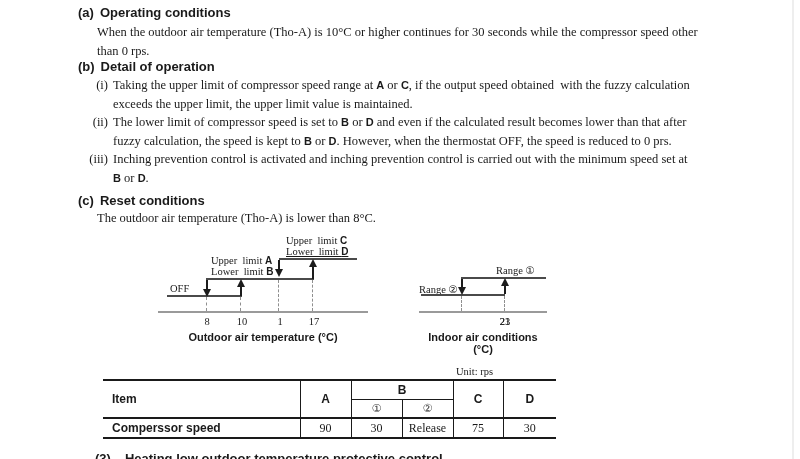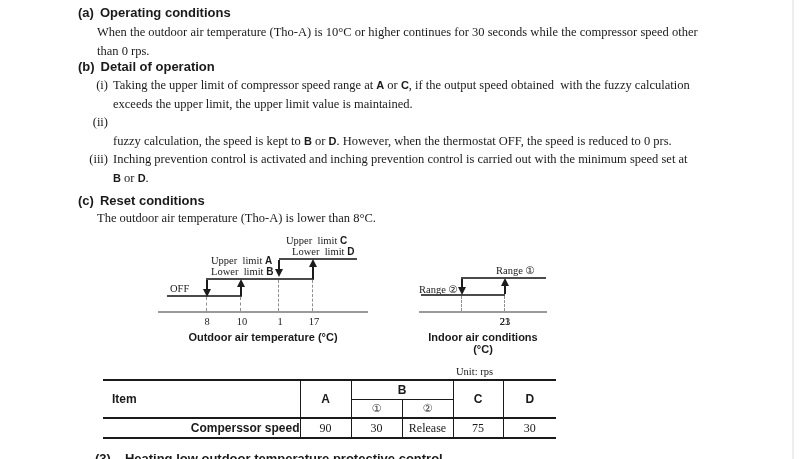--- a/index.html
+++ b/index.html
@@ -35,21 +35,21 @@
   table.spec{position:absolute;border-collapse:collapse;table-layout:fixed;
              border-top:2px solid #1a1a1a;border-bottom:2px solid #1a1a1a;}
   table.spec th,table.spec td{padding:0;margin:0;border-left:1.5px solid #1a1a1a;}
   table.spec .first{border-left:none;}
   table.spec th{font-family:"Liberation Sans",sans-serif;font-weight:bold;font-size:12px;
                 text-align:center;vertical-align:middle;}
   table.spec th.item-h{text-align:left;padding-left:9px;}
   table.spec td{font-family:"Liberation Serif",serif;font-size:12px;text-align:center;
                 vertical-align:middle;}
   table.spec td.item-c{font-family:"Liberation Sans",sans-serif;font-weight:bold;
-                       text-align:right;padding-left:9px;}
+                       text-align:left;padding-left:9px;}
   table.spec tr.data td{border-top:2px solid #1a1a1a;}
   table.spec th.sub{border-top:1.5px solid #1a1a1a;
                     font-family:"DejaVu Sans",sans-serif;font-weight:normal;
                     font-size:11px;color:#3a3a3a;}
   .footer-head{position:absolute;font-family:"Liberation Sans",sans-serif;font-weight:bold;
                font-size:13px;display:flex;gap:14px;}
   .page-edge{position:absolute;top:0;height:459px;background:#eeeeee;}
 </style>
 </head>
 <body>
@@ -66,35 +66,36 @@
   <div class="abs sec-head" style="left:78px;top:59px;gap:6px;">
     <span class="sec-label">(b)</span>
     <span class="sec-title">Detail of operation</span>
   </div>
 
   <div class="abs roman" style="left:72px;top:78px;width:36px;">(i)</div>
   <div class="abs body-line" style="left:113px;top:78px;"><span>Taking the upper limit of compressor speed range at </span><span class="key">A</span><span> or </span><span class="key">C</span><span>, if the output speed obtained  with the fuzzy calculation</span></div>
   <div class="abs body-line" style="left:113px;top:97px;">exceeds the upper limit, the upper limit value is maintained.</div>
 
   <div class="abs roman" style="left:72px;top:115px;width:36px;">(ii)</div>
+  <div class="abs body-line" style="left:113px;top:115px;"><span>The lower limit of compressor speed is set to </span><span class="key">B</span><span> or </span><span class="key">D</span><span> and even if the calculated result becomes lower than that after</span></div>
   <div class="abs body-line" style="left:113px;top:134px;"><span>fuzzy calculation, the speed is kept to </span><span class="key">B</span><span> or </span><span class="key">D</span><span>. However, when the thermostat OFF, the speed is reduced to 0 prs.</span></div>
 
   <div class="abs roman" style="left:72px;top:152px;width:36px;">(iii)</div>
   <div class="abs body-line" style="left:113px;top:152px;">Inching prevention control is activated and inching prevention control is carried out with the minimum speed set at</div>
   <div class="abs body-line" style="left:113px;top:171px;"><span class="key">B</span><span> or </span><span class="key">D</span><span>.</span></div>
 
   <div class="abs sec-head" style="left:78px;top:193px;gap:6px;">
     <span class="sec-label">(c)</span>
     <span class="sec-title">Reset conditions</span>
   </div>
   <div class="abs body-line" style="left:97px;top:211px;">The outdoor air temperature (Tho-A) is lower than 8°C.</div>
 
   <div>
     <div class="dlabel" style="left:286px;top:236px;"><span>Upper  limit </span><span class="key">C</span></div>
-    <div class="dlabel" style="left:292px;top:247px;"><span>Lower  limit </span><span class="key">D</span></div>
+    <div class="dlabel" style="left:286px;top:247px;text-decoration:underline;"><span>Lower  limit </span><span class="key">D</span></div>
     <div class="dlabel" style="left:211px;top:256px;text-align:right;"><span>Upper  limit </span><span class="key">A</span></div>
     <div class="dlabel" style="left:211px;top:267px;"><span>Lower  limit </span><span class="key">B</span></div>
     <div class="dlabel" style="left:170px;top:284px;">OFF</div>
 
     <div class="hline" style="left:167px;top:295px;width:75px;"></div>
     <div class="hline" style="left:206px;top:278px;width:108px;"></div>
     <div class="hline" style="left:279px;top:258px;width:78px;"></div>
 
     <div class="stem" style="left:206px;top:280px;height:10px;"></div>
     <div class="arr-dn" style="left:203px;top:289px;"></div>

